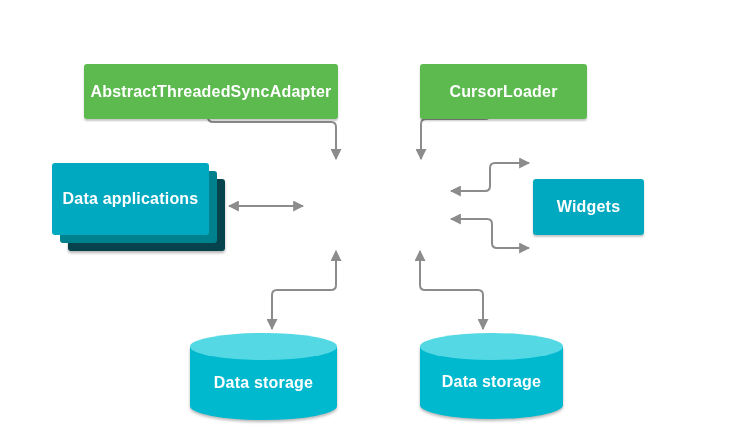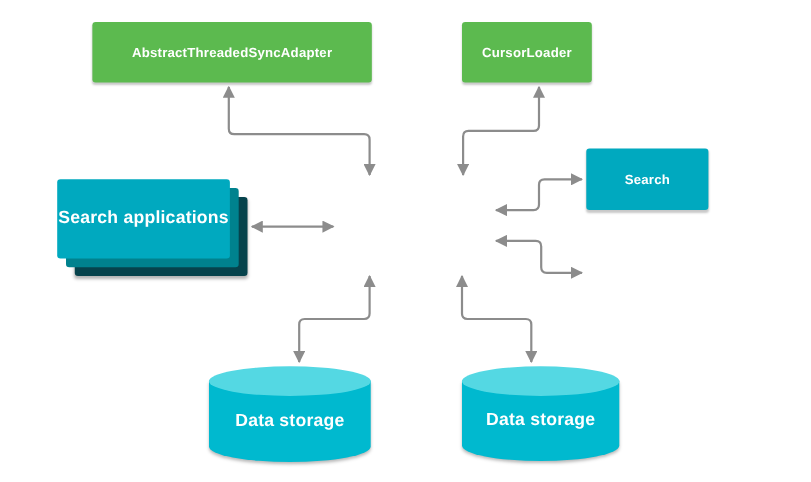--- a/index.html
+++ b/index.html
@@ -36,38 +36,39 @@
     stroke-width:2;
   }
   .arrowhead{fill:var(--c-arrow);}
 
   .box{
     position:absolute;
     display:flex;
     align-items:center;
     justify-content:center;
     color:var(--c-text);
-    font-size:12px;
+    font-size:16px;
     font-weight:600;
     letter-spacing:.2px;
     border-radius:3px;
     text-align:center;
+    margin-top:44px;
   }
   .box-green{
     background:var(--c-green);
     box-shadow:0 2px 2px rgba(0,0,0,.22);
   }
   .box-cyan{
     background:var(--c-cyan);
     box-shadow:0 2px 2px rgba(0,0,0,.22);
   }
 
   
   #node-sync-adapter   {left:84px;  top:20px;  width:254px; height:55px;}
-  #node-cursor-loader  {left:420px; top:20px;  width:118px; height:55px;}
+  #node-cursor-loader  {left:420px; top:20px;  width:167px; height:55px;}
   #node-content-provider{left:307px;top:163px; width:140px; height:85px;}
   #node-widgets        {left:533px; top:135px; width:111px; height:56px;}
   #node-search         {left:533px; top:220px; width:111px; height:55px;}
 
   
   .stack{
     position:absolute;
     left:52px; top:163px;
     width:174px; height:89px;
   }
@@ -149,27 +150,27 @@
   </div>
 
   <div class="box box-green" id="node-cursor-loader">
     <span>CursorLoader</span>
   </div>
 
   <div class="stack">
     <div class="layer layer-back"></div>
     <div class="layer layer-mid"></div>
     <div class="layer layer-front">
-      <span>Search applications</span>
+      <span>Data applications</span>
     </div>
   </div>
 
 
   <div class="box box-cyan" id="node-widgets">
-    <span>Search</span>
+    <span>Widgets</span>
   </div>
 
 
   <div class="cylinder" id="node-data-storage-left">
     <div class="cyl-body"></div>
     <div class="cyl-top"></div>
     <span class="cyl-label">Data storage</span>
   </div>
 
   <div class="cylinder" id="node-data-storage-right">

